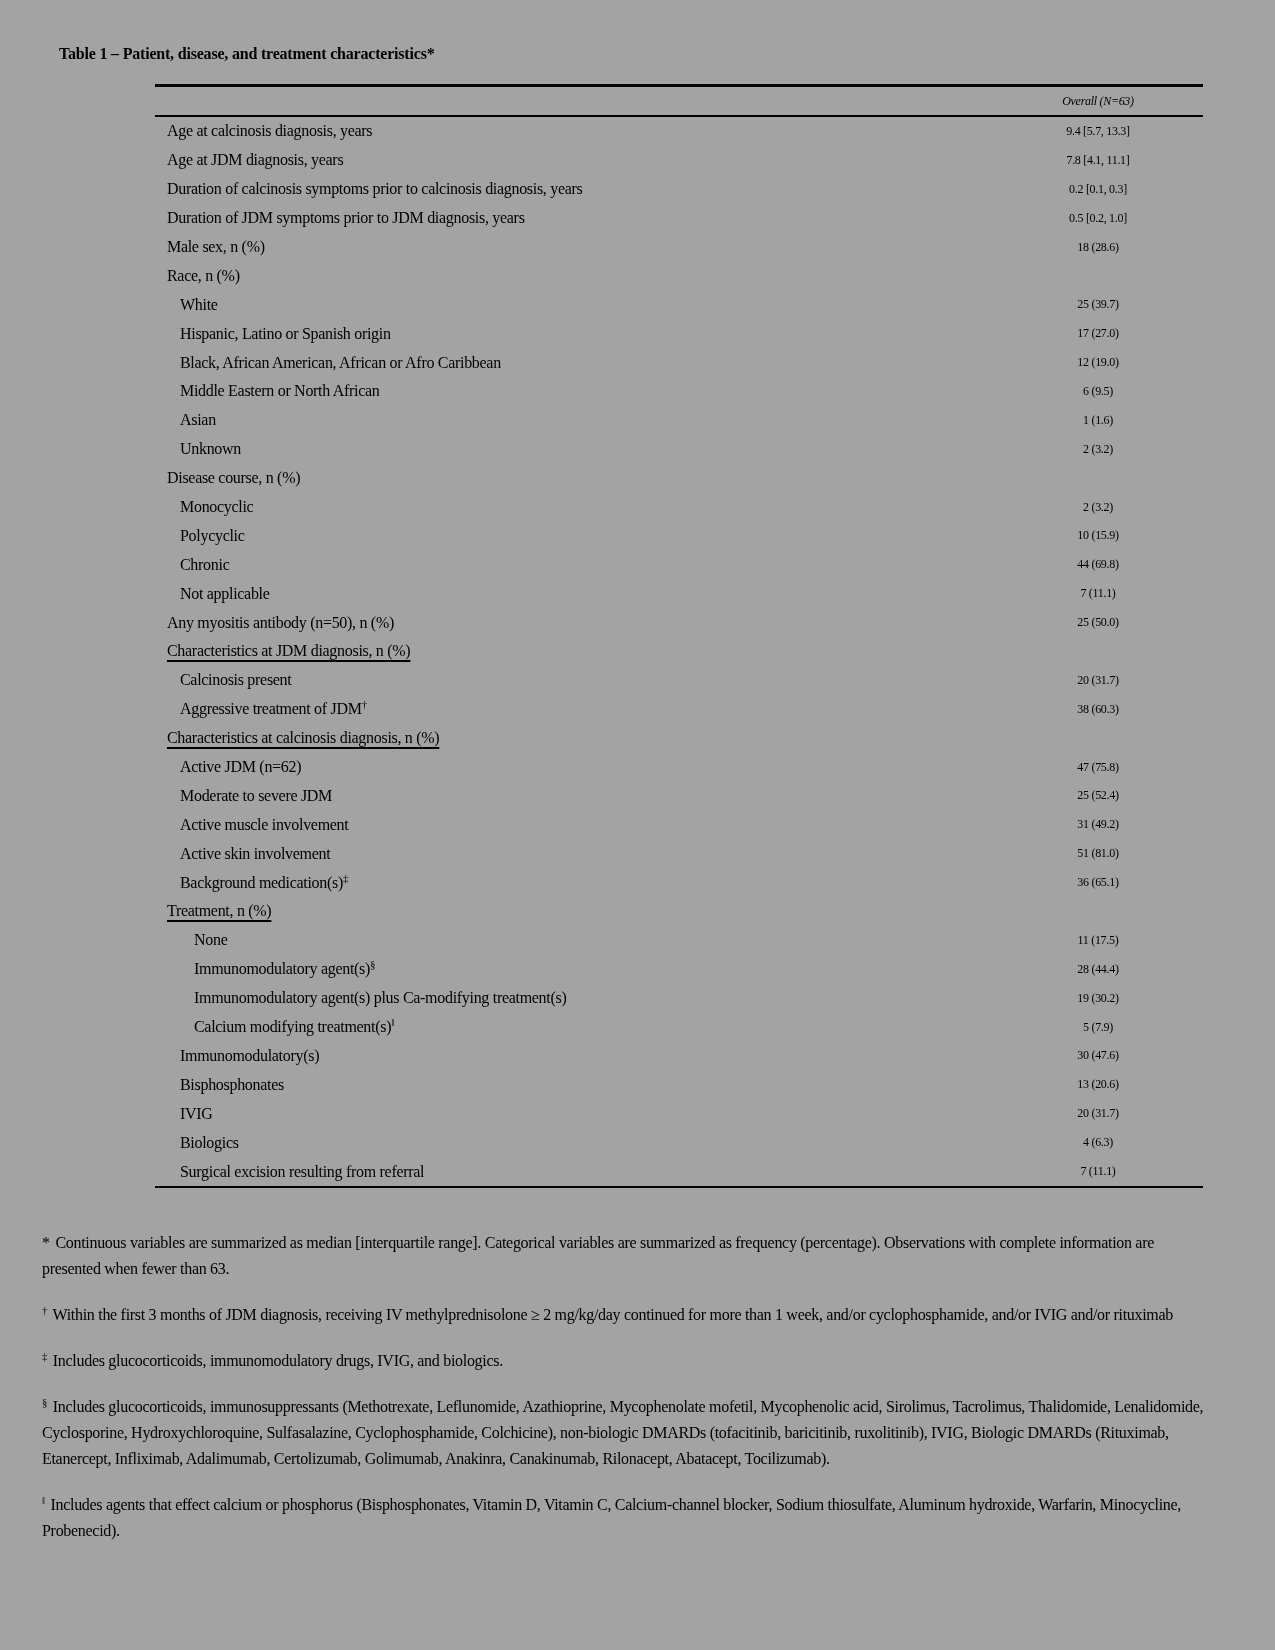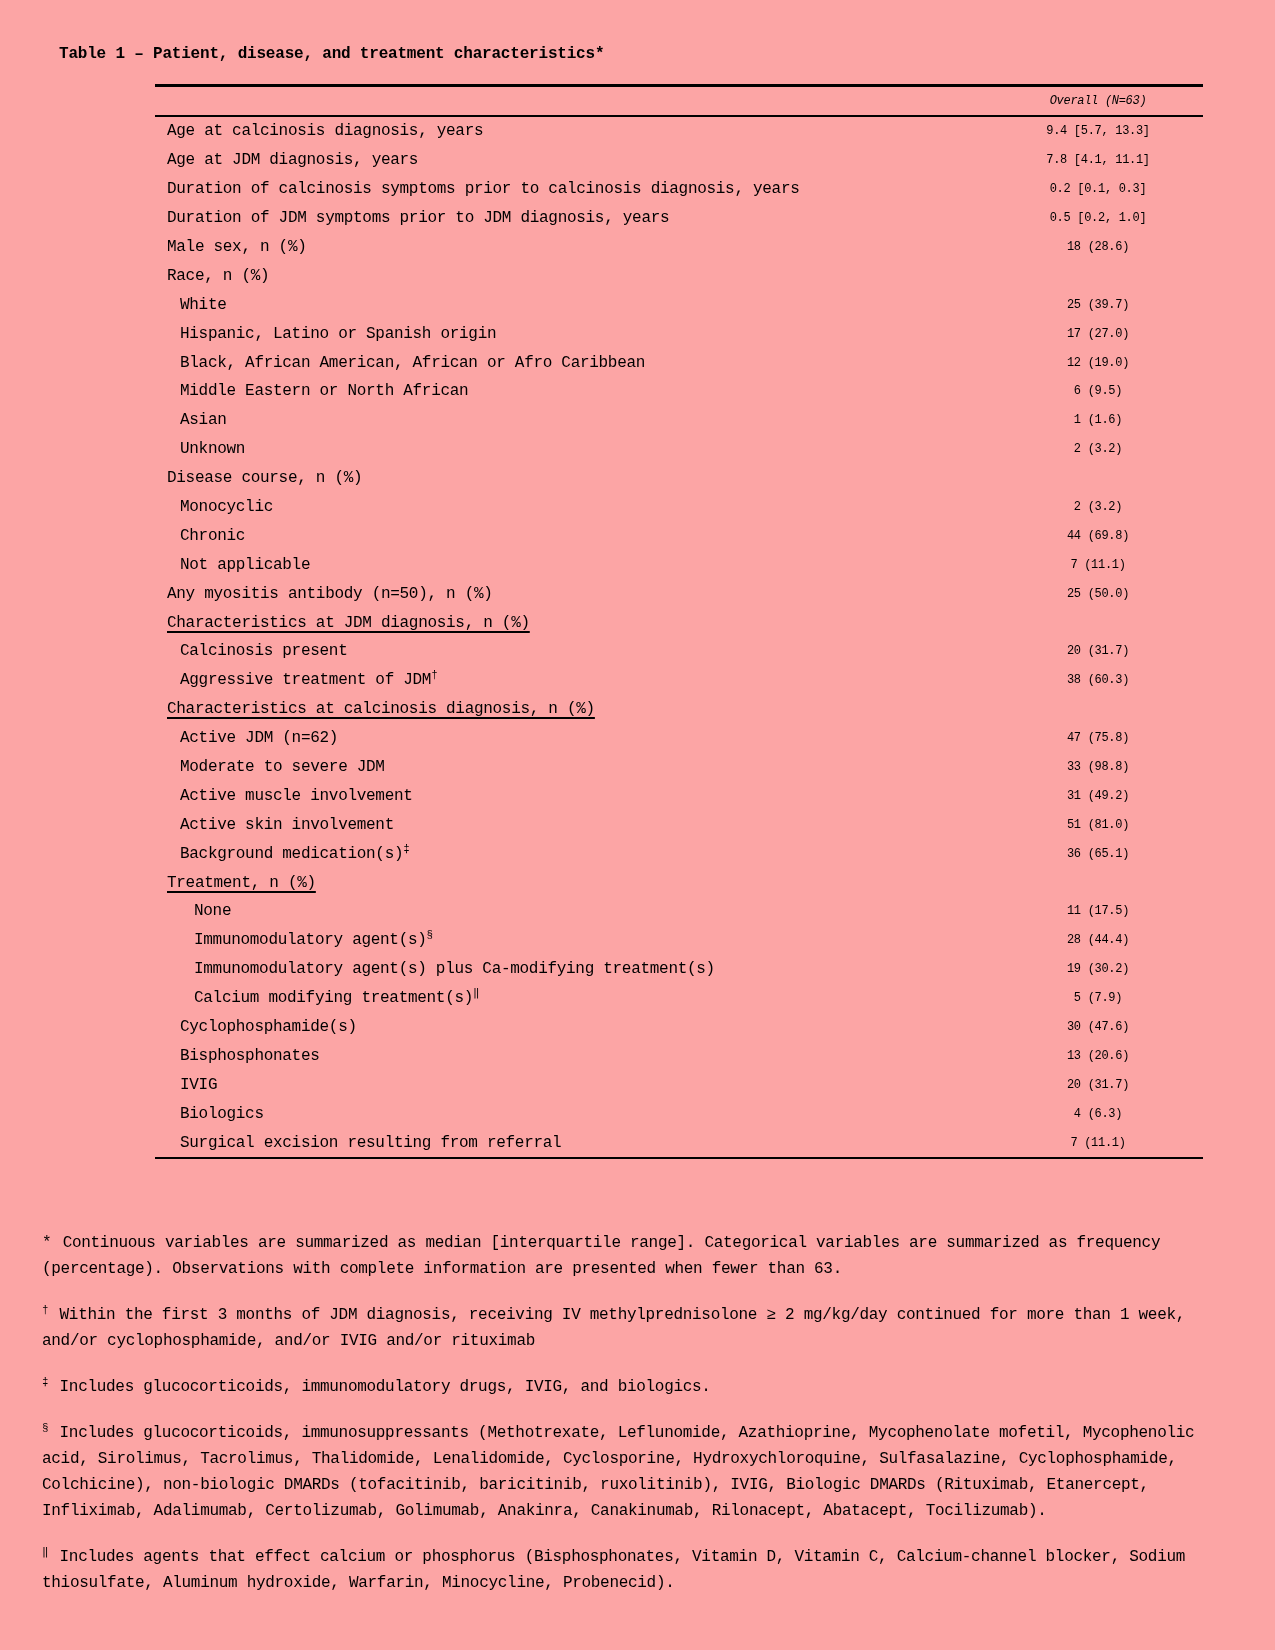--- a/index.html
+++ b/index.html
@@ -1,17 +1,17 @@
 <!DOCTYPE html>
 <html><head>
 <meta charset="utf-8">
 <style>
   html,body{margin:0;padding:0;background:#ffffff;}
-  .page{position:relative;width:1275px;height:1650px;background:#fca5a5;
-        font-family:Liberation Mono, monospace;color:#000000;}
+  .page{position:relative;width:1275px;height:1650px;background:#a3a3a3;
+        font-family:Liberation Serif, serif;color:#000000;}
   .title{position:absolute;left:59px;top:45px;font-size:16px;font-weight:bold;
          letter-spacing:-0.2px;white-space:nowrap;}
   .table{position:absolute;left:155px;top:84px;width:1048px;
          border-top:3px solid #000;border-bottom:2.5px solid #000;}
   .thead{display:flex;align-items:center;height:28px;border-bottom:2.5px solid #000;}
   .lab{flex:1;font-size:16px;letter-spacing:-0.3px;white-space:nowrap;}
   .val{width:210px;text-align:center;font-size:12px;letter-spacing:-0.3px;}
   .header-overall{font-style:italic;}
   .row{display:flex;align-items:center;height:28.9px;gap:44px;}
   .indent-0{padding-left:12px;}
@@ -86,20 +86,24 @@
         </div>
         <div class="row">
           <span class="lab indent-0"><span>Disease course, n (%)</span></span>
           <span class="val"></span>
         </div>
         <div class="row">
           <span class="lab indent-1"><span>Monocyclic</span></span>
           <span class="val">2 (3.2)</span>
         </div>
         <div class="row">
+          <span class="lab indent-1"><span>Polycyclic</span></span>
+          <span class="val">10 (15.9)</span>
+        </div>
+        <div class="row">
           <span class="lab indent-1"><span>Chronic</span></span>
           <span class="val">44 (69.8)</span>
         </div>
         <div class="row">
           <span class="lab indent-1"><span>Not applicable</span></span>
           <span class="val">7 (11.1)</span>
         </div>
         <div class="row">
           <span class="lab indent-0"><span>Any myositis antibody (n=50), n (%)</span></span>
           <span class="val">25 (50.0)</span>
@@ -119,21 +123,21 @@
         <div class="row">
           <span class="lab indent-0"><span class="ul">Characteristics at calcinosis diagnosis, n (%)</span></span>
           <span class="val"></span>
         </div>
         <div class="row">
           <span class="lab indent-1"><span>Active JDM (n=62)</span></span>
           <span class="val">47 (75.8)</span>
         </div>
         <div class="row">
           <span class="lab indent-1"><span>Moderate to severe JDM</span></span>
-          <span class="val">33 (98.8)</span>
+          <span class="val">25 (52.4)</span>
         </div>
         <div class="row">
           <span class="lab indent-1"><span>Active muscle involvement</span></span>
           <span class="val">31 (49.2)</span>
         </div>
         <div class="row">
           <span class="lab indent-1"><span>Active skin involvement</span></span>
           <span class="val">51 (81.0)</span>
         </div>
         <div class="row">
@@ -154,21 +158,21 @@
         </div>
         <div class="row">
           <span class="lab indent-2"><span>Immunomodulatory agent(s) plus Ca-modifying treatment(s)</span></span>
           <span class="val">19 (30.2)</span>
         </div>
         <div class="row">
           <span class="lab indent-2"><span>Calcium modifying treatment(s)</span><span class="sup">‖</span></span>
           <span class="val">5 (7.9)</span>
         </div>
         <div class="row">
-          <span class="lab indent-1"><span>Cyclophosphamide(s)</span></span>
+          <span class="lab indent-1"><span>Immunomodulatory(s)</span></span>
           <span class="val">30 (47.6)</span>
         </div>
         <div class="row">
           <span class="lab indent-1"><span>Bisphosphonates</span></span>
           <span class="val">13 (20.6)</span>
         </div>
         <div class="row">
           <span class="lab indent-1"><span>IVIG</span></span>
           <span class="val">20 (31.7)</span>
         </div>

